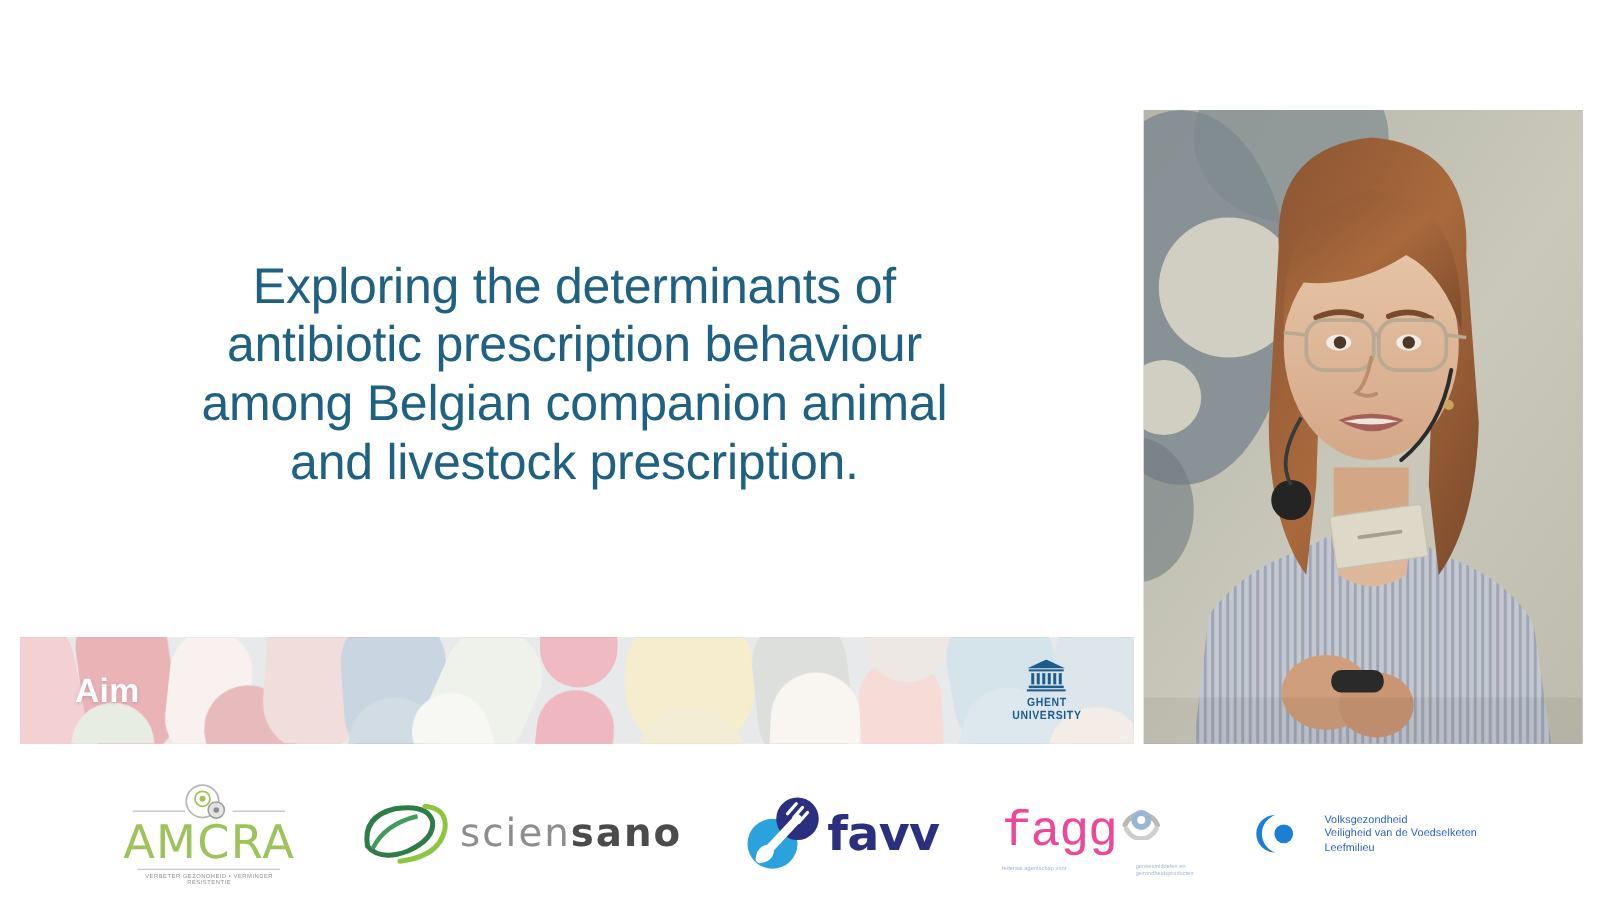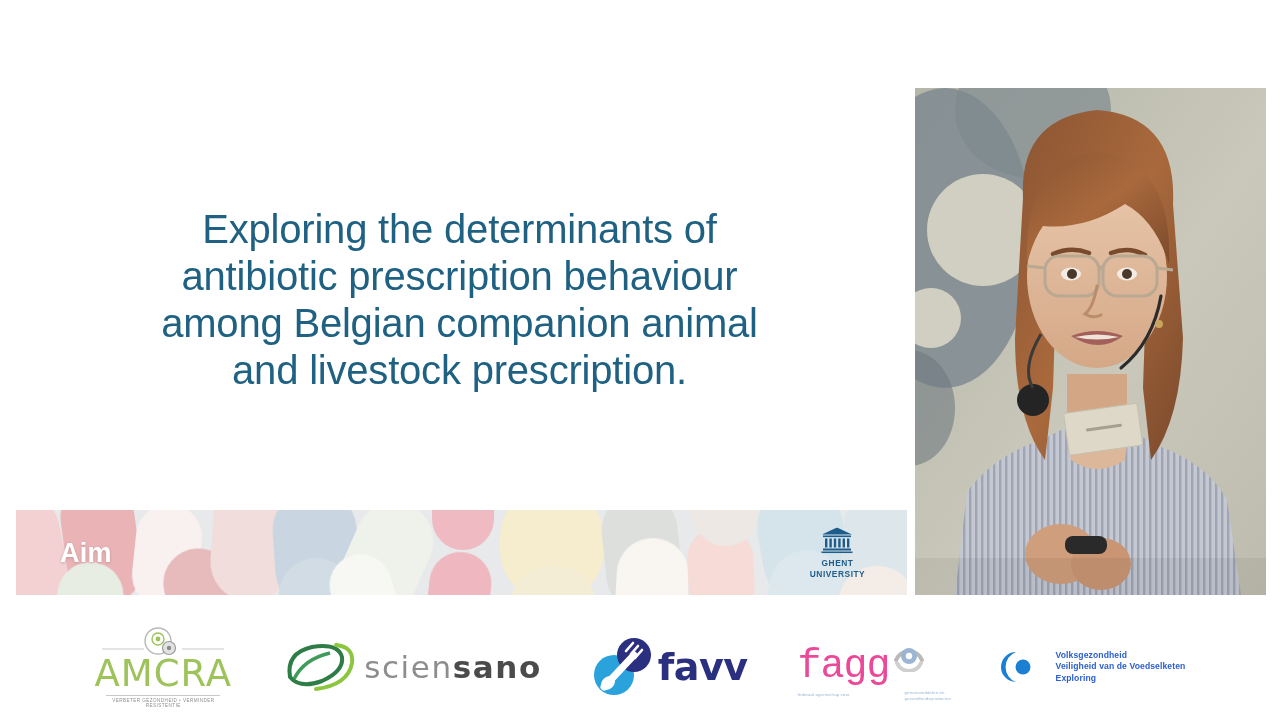--- a/index.html
+++ b/index.html
@@ -189,21 +189,21 @@
     color: #9bb6d4;
     line-height: 6px;
     letter-spacing: 0.1px;
   }
   #logo-fagg .fagg-sub-l { left: 0; bottom: 14px; width: 56px; }
   #logo-fagg .fagg-sub-r { right: -14px; bottom: 10px; width: 58px; }
 
   
   #logo-fps .fps-text {
     font-size: 8.6px;
-    font-weight: 700;
+    font-weight: 400;
     color: #2a5fd0;
     line-height: 11.5px;
     letter-spacing: 0.1px;
     margin-left: 9px;
   }
 </style>
 </head>
 <body>
 
 <div id="stage">
@@ -421,18 +421,18 @@
           <path d="M24 3 A21 21 0 0 0 24 45 A13 13 0 0 1 24 3 Z" fill="#1b7fd4"></path>
           <path d="M24 45 A21 21 0 0 0 24 3 A13 13 0 0 1 24 45 Z" fill="#3ec48f"></path>
           <path d="M17 9 A16 16 0 0 0 17 39 A11 11 0 0 1 17 9 Z" fill="#1b7fd4"></path>
           <circle cx="24" cy="24" r="7.5" fill="#1b7fd4"></circle>
           <circle cx="24" cy="24" r="3.4" fill="#ffffff" opacity="0.0"></circle>
         </svg>
       </div>
       <div class="fps-text">
         <div>Volksgezondheid</div>
         <div>Veiligheid van de Voedselketen</div>
-        <div>Exploring</div>
+        <div>Leefmilieu</div>
       </div>
     </div>
 
   </div>
 </div>
 
 </body></html>

